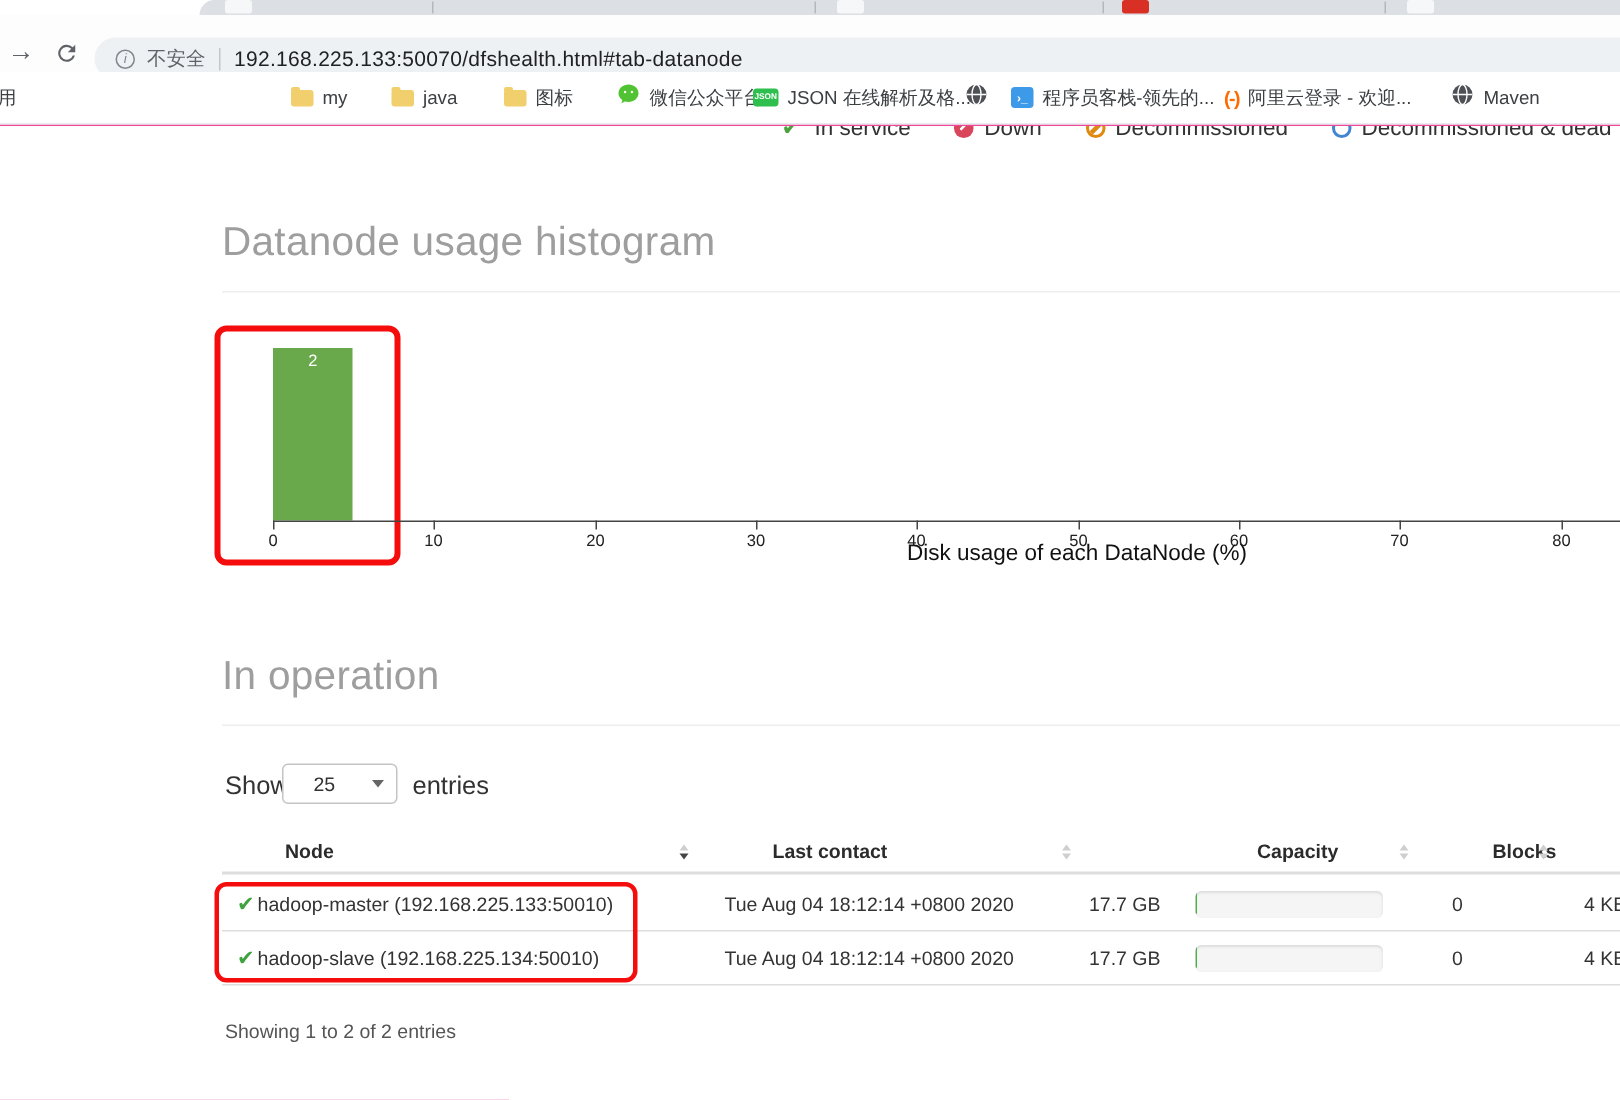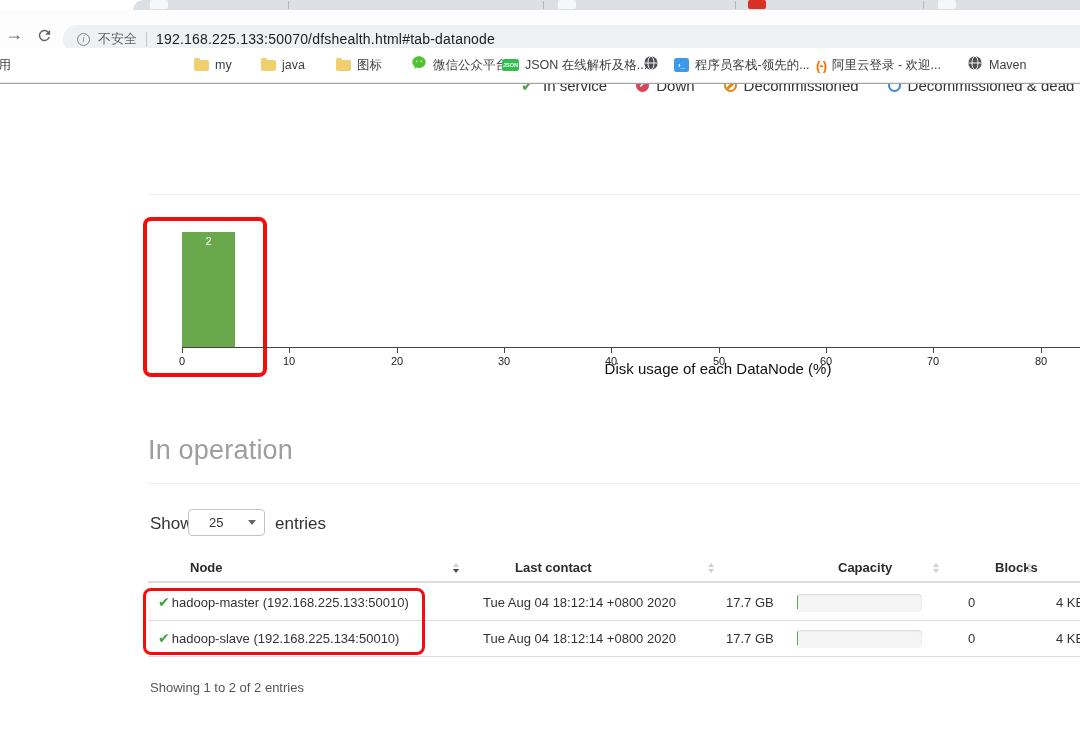--- a/index.html
+++ b/index.html
@@ -1,18 +1,18 @@
 <!DOCTYPE html>
 <html><head>
 <meta charset="utf-8">
 <style>
   * { margin:0; padding:0; box-sizing:border-box; }
   html,body { width:1080px; height:733px; overflow:hidden; background:#fff;
               font-family:"Liberation Sans","DejaVu Sans",sans-serif; }
-  #stage { position:relative; width:1080px; height:733px; background:#a3a3a3; overflow:hidden; }
+  #stage { position:relative; width:1080px; height:733px; background:#ec4899; overflow:hidden; }
 
   
   .tabstrip { position:absolute; left:0; top:0; width:1080px; height:10px; background:#fff; }
   .tabband  { position:absolute; left:133px; top:0; right:0; height:10px; background:#dce0e5; border-top-left-radius:10px; }
   .tabchip  { position:absolute; top:0; width:18px; height:9px; background:#f6f7f8; border-radius:2px; }
   .tabchip.red { background:#d93025; }
   .tabsep   { position:absolute; top:1px; width:1px; height:8px; background:#b3b8bf; }
 
   .toolbar { position:absolute; left:0; top:10px; width:1080px; height:38px; background:#fdfdfd; }
   .nav-btn { position:absolute; top:15px; font-size:18px; color:#5f6368; line-height:18px; }
@@ -215,20 +215,21 @@
       <span class="legend-item">
         <span class="lg-ic lg-decom"></span>
         <span>Decommissioned</span>
       </span>
       <span class="legend-item">
         <span class="lg-ic lg-dead"></span>
         <span>Decommissioned &amp; dead</span>
       </span>
     </div>
 
+    <div class="section-title" style="top:62px">Datanode usage histogram</div>
     <div class="hr" style="top:110px"></div>
 
     <div class="histo-bar">
       <span class="histo-bar-label">2</span>
     </div>
     <div class="anno-box" id="anno1"></div>
     <div class="xaxis-line"></div>
 
     <div class="xtick" style="left:182px"></div>
     <div class="xtick" style="left:289px"></div>

